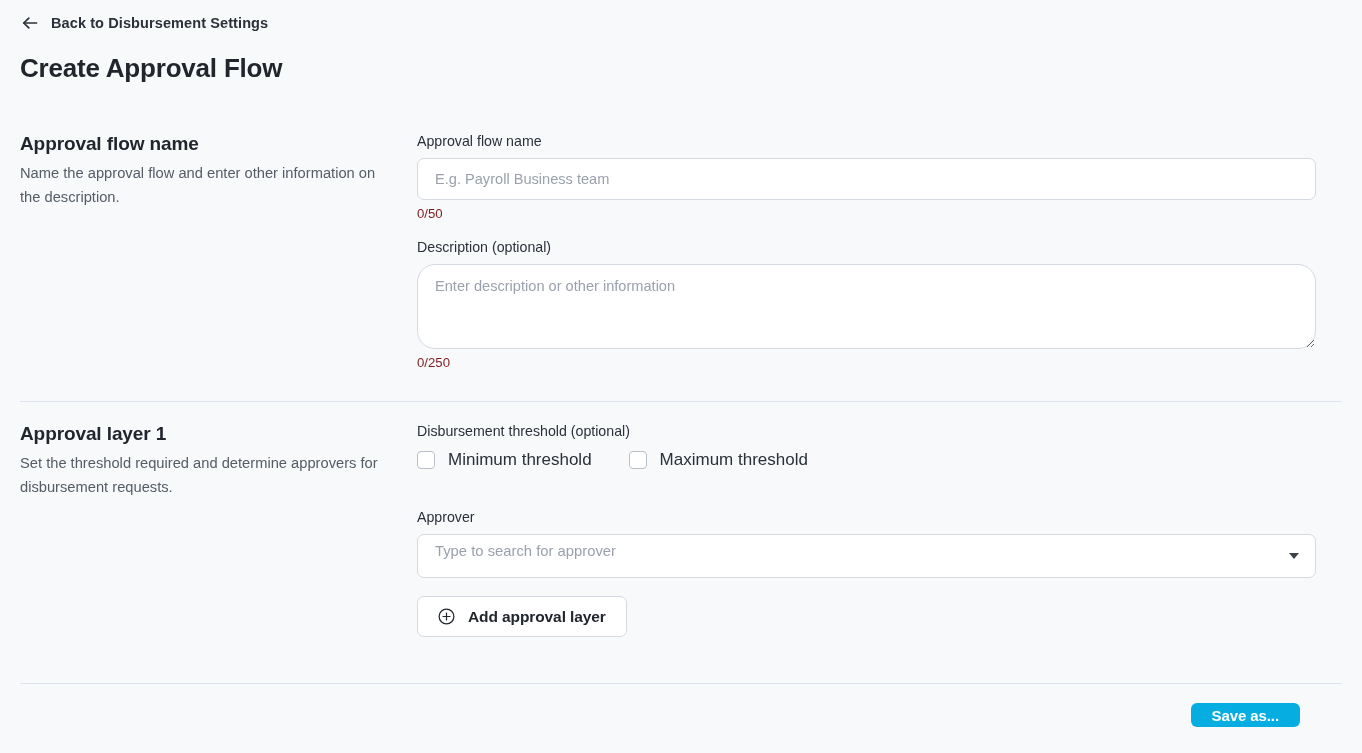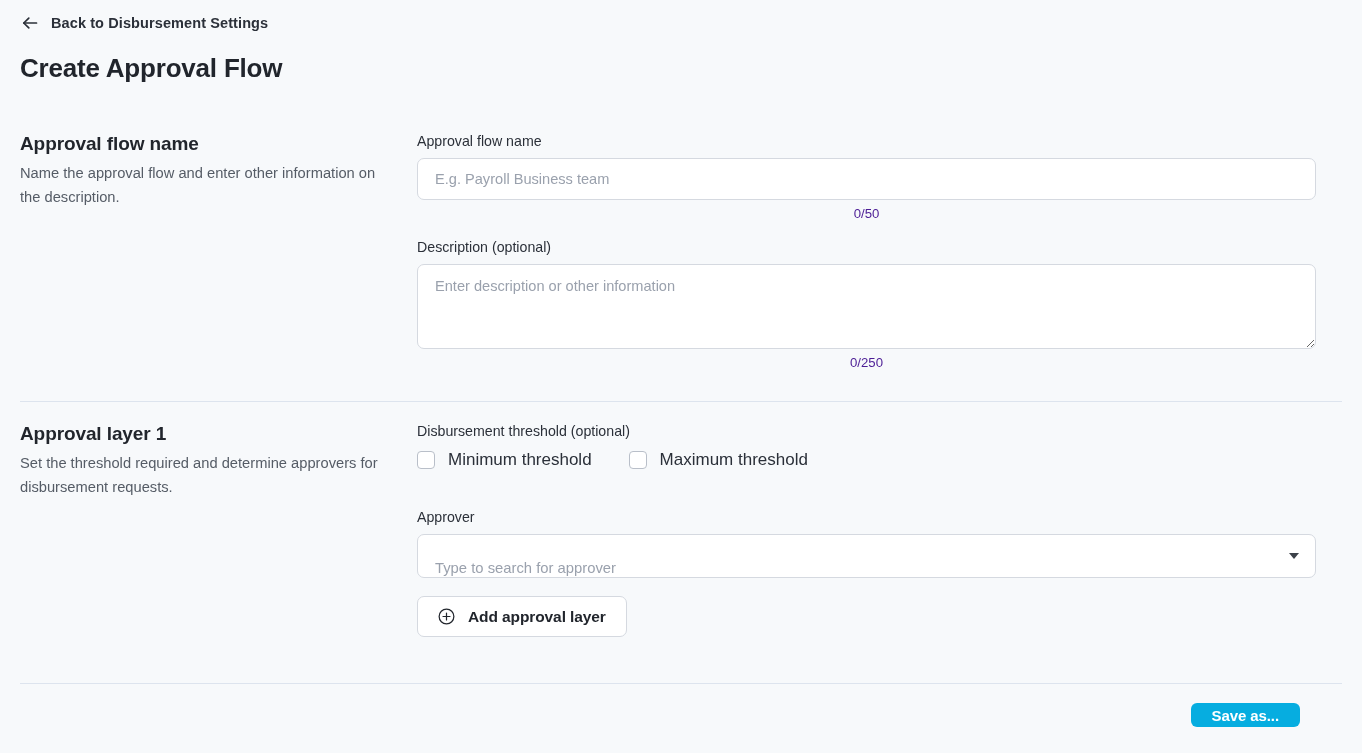--- a/index.html
+++ b/index.html
@@ -108,36 +108,36 @@
     color: #2b3039;
     outline: none;
   }
   .text-input::placeholder { color: #9aa1ad; }
 
   .text-area {
     display: block;
     width: 899px;
     height: 85px;
     border: 1px solid #d5d9e0;
-    border-radius: 7px;
+    border-radius: 18px;
     background: #ffffff;
     padding: 13px 17px;
     font-family: "Liberation Sans", sans-serif;
     font-size: 14.6px;
     color: #2b3039;
     outline: none;
     resize: vertical;
   }
   .text-area::placeholder { color: #9aa1ad; }
 
   .counter {
     width: 899px;
-    text-align: center;
+    text-align: left;
     font-size: 13.2px;
-    color: #4c1d95;
+    color: #7f1d1d;
     margin-top: 6px;
   }
 
   
   .checkbox-row {
     display: flex;
     align-items: center;
     gap: 12px;
     margin-top: 11px;
   }
@@ -169,22 +169,22 @@
     width: 899px;
     height: 44px;
   }
   .select-box {
     width: 899px;
     height: 44px;
     border: 1px solid #d5d9e0;
     border-radius: 7px;
     background: #ffffff;
     display: flex;
-    align-items: flex-end;
-    padding: 1px 17px;
+    align-items: flex-start;
+    padding: 8px 17px;
     cursor: pointer;
   }
   .select-placeholder {
     font-size: 14.8px;
     color: #9aa1ad;
   }
   .select-caret {
     position: absolute;
     right: 17px;
     top: 50%;

